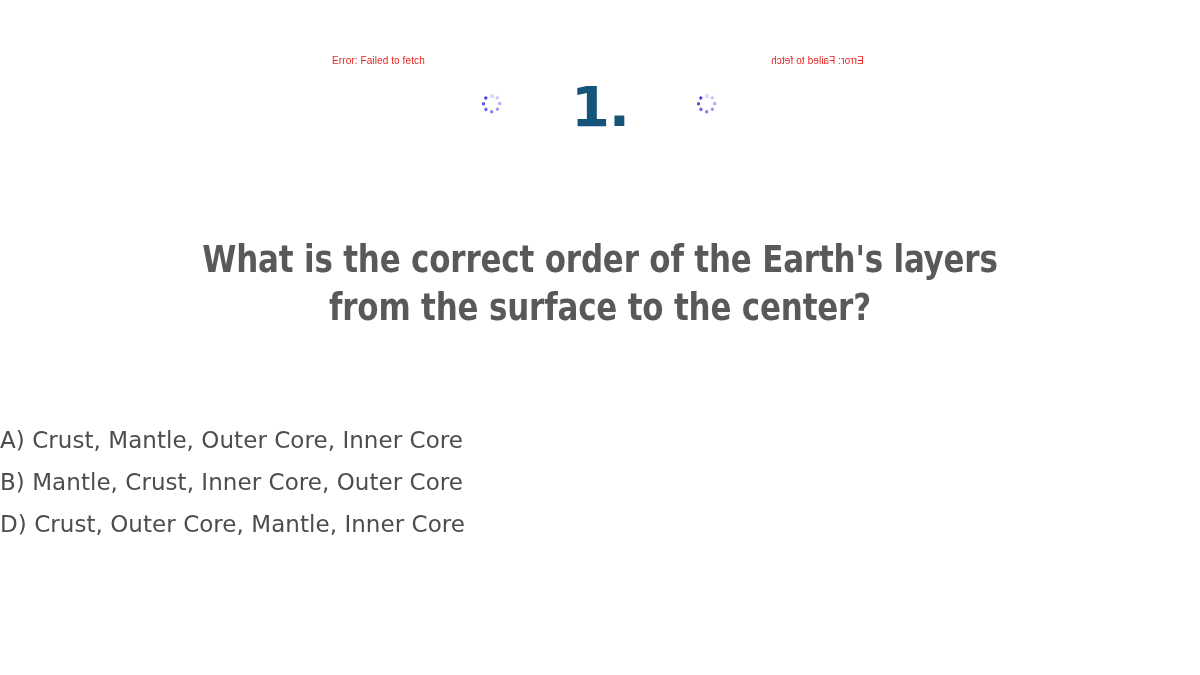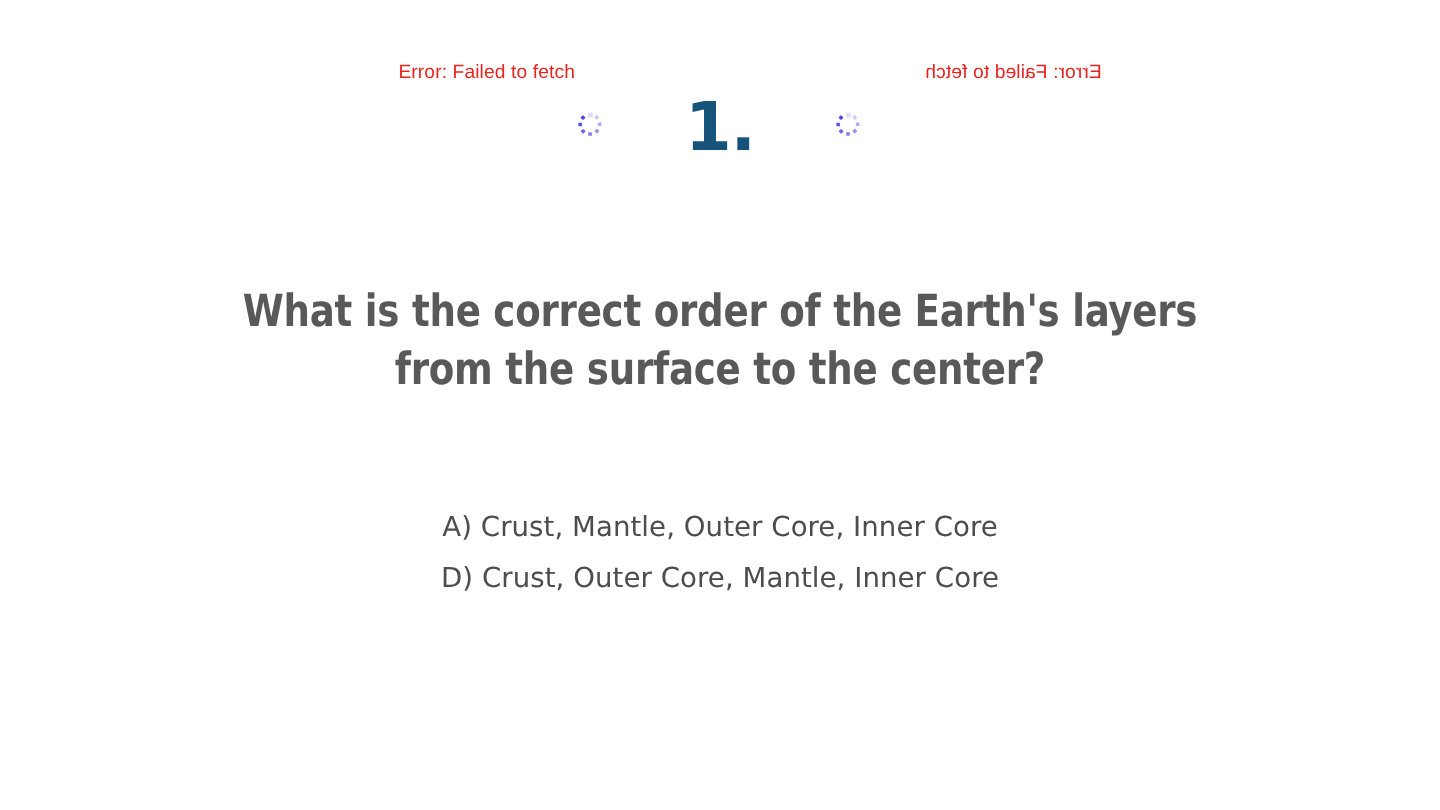--- a/index.html
+++ b/index.html
@@ -28,21 +28,21 @@
   .error-row {
     position: absolute;
     top: 50px;
     left: 0;
     width: 1200px;
     height: 22px;
   }
   .error-msg {
     position: absolute;
     color: #e8241f;
-    font-size: 16px;
+    font-size: 10px;
     font-weight: 400;
     letter-spacing: 0.1px;
     line-height: 22px;
     white-space: nowrap;
     font-family: "Liberation Sans", "DejaVu Sans", sans-serif;
   }
   .error-left  { left: 332px; top: 0; }
   .error-right { left: 771px; top: 0; transform: scaleX(-1); transform-origin: center center; }
 
   
@@ -114,21 +114,21 @@
 
   
   .options {
     position: absolute;
     top: 419px;
     left: 0;
     width: 1200px;
   }
   .option {
     display: block;
-    text-align: center;
+    text-align: left;
     color: #4d4d4d;
     font-family: "DejaVu Sans", "Liberation Sans", sans-serif;
     font-size: 23px;
     font-weight: 400;
     line-height: 42px;
     letter-spacing: 0.05px;
     white-space: nowrap;
   }
 </style>
 </head>
@@ -166,16 +166,17 @@
         <span></span>
         <span></span>
     </div>
 
   </div>
 
   <div class="question">What is the correct order of the Earth's layers from the surface to the center?</div>
 
   <div class="options">
     <div class="option">A) Crust, Mantle, Outer Core, Inner Core</div>
+    <div class="option">B) Mantle, Crust, Inner Core, Outer Core</div>
     <div class="option">D) Crust, Outer Core, Mantle, Inner Core</div>
   </div>
 
 </div>
 
 </body></html>

